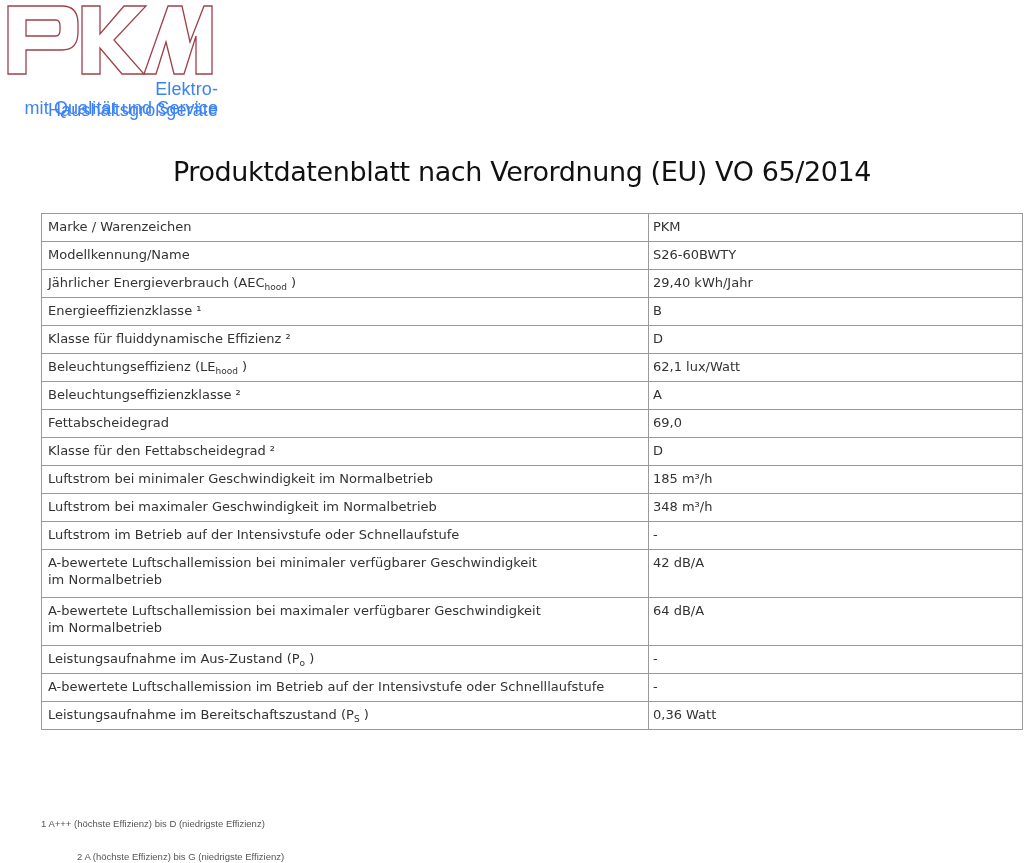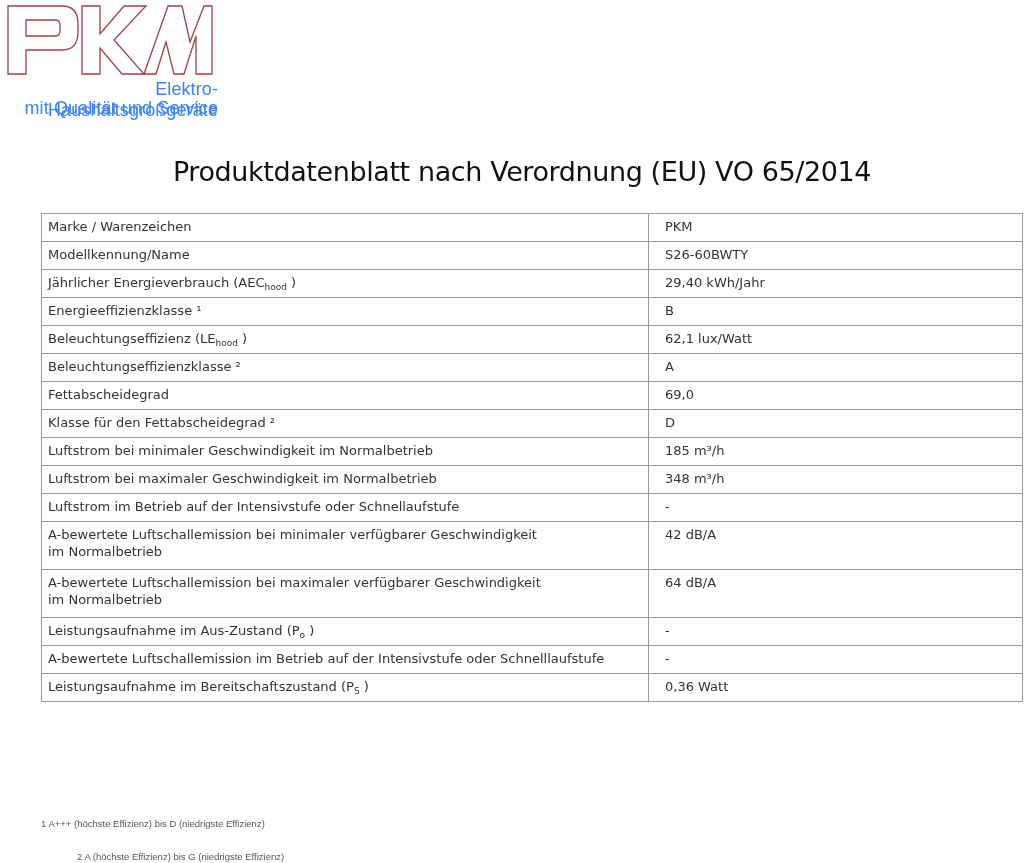--- a/index.html
+++ b/index.html
@@ -6,21 +6,21 @@
   body { width: 1024px; height: 863px; position: relative; overflow: hidden; font-family: "DejaVu Sans", sans-serif; color: #2b2b2b; }
   .logo { position: absolute; left: 4px; top: 2px; width: 210px; height: 115px; }
   .logo svg { position: absolute; left: 0; top: 0; }
   .logo-sub { position: absolute; left: 0; width: 214px; text-align: right; font-family: "Liberation Sans", sans-serif; font-size: 18px; color: #3b82f6; letter-spacing: 0.1px; }
   .logo-sub.l1 { top: 77px; }
   .logo-sub.l2 { top: 96px; }
   .title { position: absolute; left: 0; width: 1044px; top: 156px; text-align: center; font-family: "DejaVu Sans", sans-serif; font-size: 27px; font-weight: normal; color: #111; letter-spacing: -0.4px; }
   table.datasheet { position: absolute; left: 41px; top: 213px; width: 982px; border-collapse: collapse; font-family: "DejaVu Sans", sans-serif; font-size: 13px; color: #333; border-radius: 23px; }
   table.datasheet td { border: 1.5px solid #9a9a9a; padding: 4px 6px 0 6px; vertical-align: top; height: 23px; line-height: 17px; white-space: nowrap; }
   table.datasheet td.label { width: 594px; }
-  table.datasheet td.value { padding-left: 16px; }
+  table.datasheet td.value { padding-left: 4px; }
   table.datasheet tr.tall td { height: 43px; }
   sub { font-size: 9px; vertical-align: -3px; }
   .footnote { position: absolute; left: 41px; font-family: "Liberation Sans", sans-serif; font-size: 9.5px; color: #555; }
   .fn1 { top: 818px; }
   .fn2 { top: 851px; margin-left: 36px; }
 </style>
 </head>
 <body>
 
 <div class="logo">
@@ -51,20 +51,24 @@
         <td class="label"><span>Modellkennung/Name</span></td>
         <td class="value">S26-60BWTY</td>
       </tr>
       <tr>
         <td class="label"><span>Jährlicher  Energieverbrauch  (AEC</span><sub>hood</sub><span> )</span></td>
         <td class="value">29,40 kWh/Jahr</td>
       </tr>
       <tr>
         <td class="label"><span>Energieeffizienzklasse ¹</span></td>
         <td class="value">B</td>
+      </tr>
+      <tr>
+        <td class="label"><span>Klasse für fluiddynamische Effizienz ²</span></td>
+        <td class="value">D</td>
       </tr>
       <tr>
         <td class="label"><span>Beleuchtungseffizienz  (LE</span><sub>hood</sub><span> )</span></td>
         <td class="value">62,1 lux/Watt</td>
       </tr>
       <tr>
         <td class="label"><span>Beleuchtungseffizienzklasse ²</span></td>
         <td class="value">A</td>
       </tr>
       <tr>

